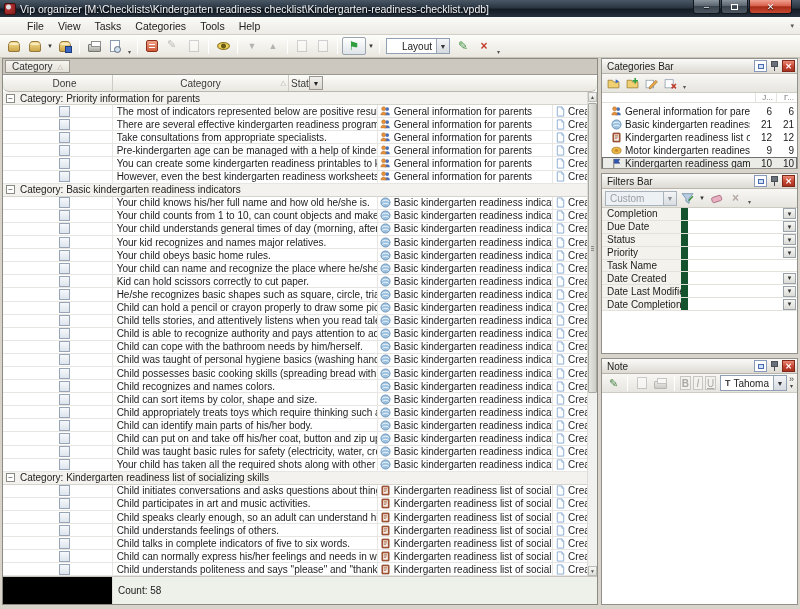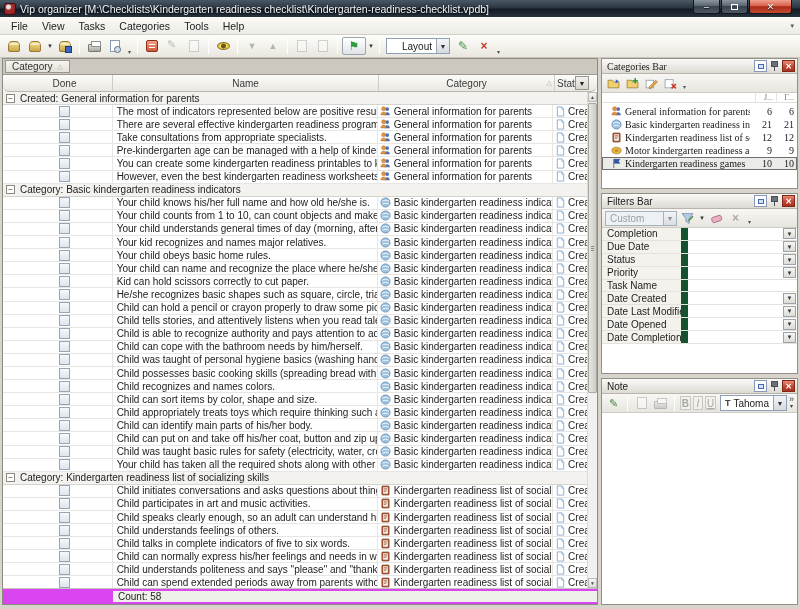--- a/index.html
+++ b/index.html
@@ -11,21 +11,21 @@
   .titlebar { height:17px; background:linear-gradient(#4a5866 0%, #2b3642 45%, #131b24 55%, #28323e 100%); display:flex; align-items:center; padding:0 4px; position:relative; }
   .app-icon { width:12px; height:12px; border-radius:2px; background:radial-gradient(circle at 35% 30%, #e0e0e0 0 2px, #b03030 3px, #701818 11px); border:1px solid #401010; margin-right:4px; flex:0 0 auto; }
   .title-text { color:#f2f5f9; font-size:10.5px; text-shadow:0 1px 2px #000; white-space:nowrap; overflow:hidden; flex:1; }
   .winbtns { position:absolute; right:8px; top:0; display:flex; }
   .wbtn { height:14px; border:1px solid #10161c; border-top:none; display:flex; align-items:center; justify-content:center; color:#fff; font-size:9px; border-radius:0 0 3px 3px; margin-left:1px; background:linear-gradient(#8b959e, #5a6570 45%, #39434d 50%, #4d5863); text-shadow:0 1px 1px #000; }
   .wbtn.min, .wbtn.max { width:27px; }
   .wbtn.close { width:43px; background:linear-gradient(#f0a090, #d8604c 45%, #a62b18 52%, #c84a32); }
   .wbtn .boxglyph { width:7px; height:6px; border:1px solid #fff; display:inline-block; }
 
   
-  .menubar { height:18px; background:linear-gradient(#fafaf7,#ecebe5); border-bottom:1px solid #d2cfc6; display:flex; align-items:center; padding:0 4px; position:relative; }
+  .menubar { height:18px; background:linear-gradient(#fafaf7,#ecebe5); border-bottom:1px solid #d2cfc6; display:flex; align-items:center; padding:0 20px; position:relative; }
   .menu-item { padding:2px 7px; color:#222; font-size:10.5px; }
   .menu-overflow { position:absolute; right:6px; color:#555; font-size:7px; }
 
   
   .toolbar { height:23px; background:linear-gradient(#fdfdfb,#e9e7df); border-bottom:1px solid #c8c5bb; display:flex; align-items:center; padding:0 4px; gap:1px; }
   .tbtn { width:20px; height:20px; display:flex; align-items:center; justify-content:center; border-radius:2px; flex:0 0 auto; }
   .tbtn.disabled { opacity:.4; filter:grayscale(.9); }
   .tsep { width:1px; height:15px; background:#bdbab0; border-right:1px solid #fff; margin:0 3px; flex:0 0 auto; }
   .tdd { font-size:7px; color:#333; width:8px; text-align:center; flex:0 0 auto; }
   .tdot { font-size:6px; color:#555; width:7px; text-align:center; align-self:flex-end; padding-bottom:2px; flex:0 0 auto; }
@@ -83,31 +83,31 @@
   .cb { width:11px; height:11px; border:1px solid #96a4b6; background:linear-gradient(#f6f9fc,#dde4ec); }
   .cicon { width:11px; height:11px; flex:0 0 auto; }
   .stxt, .ctxt { overflow:hidden; white-space:nowrap; }
 
   .vscroll { position:absolute; right:0; top:0; bottom:0; width:10px; background:#f1f2f0; border-left:1px solid #dddcd8; }
   .sarrow { position:absolute; left:0; right:0; height:10px; background:linear-gradient(#f6f6f4,#dededa); border:1px solid #bcbcb6; display:flex; align-items:center; justify-content:center; font-size:5px; color:#555; }
   .sarrow.up { top:0; } .sarrow.down { bottom:0; }
   .sthumb { position:absolute; left:0; width:9px; top:11px; height:290px; background:linear-gradient(90deg,#e6e6e2,#cdcdc7); border:1px solid #a8a8a0; border-radius:1px; }
   .sthumb::after { content:""; position:absolute; left:2px; right:2px; top:50%; height:1px; background:#8a8a82; box-shadow:0 -2px 0 #8a8a82, 0 2px 0 #8a8a82; }
 
-  .countrow { height:16px; display:flex; border-top:1px solid #c6c4bc; background:#d946ef;align-items:center; }
+  .countrow { height:28px; display:flex; border-top:1px solid #c6c4bc; background:#000000; }
   .countrow .blank { width:110px; border-right:1px solid #e0dfda; }
   .countrow .cband { flex:1; background:#eef0ea; display:flex; align-items:center; padding-left:5px; color:#222; }
 
   .vsplit { width:3px; flex:0 0 auto; }
 
   
   .side { flex:1; min-width:0; display:flex; flex-direction:column; }
   .hsplit { height:4px; flex:0 0 auto; }
   .panel { background:#fff; border:1px solid #92908a; display:flex; flex-direction:column; min-height:0; }
-  .panel.cat { height:131px; flex:0 0 auto;font-family:Liberation Serif, serif; }
+  .panel.cat { height:111px; flex:0 0 auto; }
   .panel.filt { height:181px; flex:0 0 auto; }
   .panel.note { flex:1; }
   .ptitle { height:15px; flex:0 0 auto; background:linear-gradient(#fbfaf8,#dddad3); border-bottom:1px solid #b8b5ae; display:flex; align-items:center; padding:0 2px 0 5px; color:#222; }
   .ptitle .pt { flex:1; overflow:hidden; white-space:nowrap; }
   .pbtn { width:13px; height:12px; display:flex; align-items:center; justify-content:center; margin-left:1px; flex:0 0 auto; }
   .pbtn.float { border:1px solid #8898b8; background:#fff; }
   .pbtn.float i { width:6px; height:5px; border:1px solid #4a6ab0; background:#cfe0f8; }
   .pbtn.pin { position:relative; }
   .pbtn.pin::before { content:""; width:5px; height:4px; background:#6a7078; border:1px solid #4a5058; position:absolute; top:1px; }
   .pbtn.pin::after { content:""; width:1px; height:5px; background:#4a5058; position:absolute; top:6px; }
@@ -298,38 +298,35 @@
         <span class="groupbtn">
           <span>Category</span>
           <span class="sort-tri">△</span>
         </span>
       </div>
       <div class="colheads">
         <span class="ch indent"></span>
         <span class="ch done">
             <span>Done</span>
           </span>
-        <span class="ch name">
-            <span>Name</span>
-          </span>
         <span class="ch cat">
             <span>Category</span>
             <span class="htri">△</span>
           </span>
         <span class="ch status">
             <span>Status</span>
             <span class="filterbtn">▼</span>
           </span>
         <span class="sbsp"></span>
       </div>
       <div class="gridbody">
         <div class="rowswrap">
             <div class="grow">
               <span class="collapse-box">−</span>
-              <span>Created: General information for parents</span>
+              <span>Category: Priority information for parents</span>
             </div>
             <div class="trow">
               <span class="td indent"></span>
               <span class="td done">
                 <span class="cb"></span>
               </span>
               <span class="td name">The most of indicators represented below are positive results of your continuous attentive care, parental love</span>
               <span class="td cat">
                 <svg width="11" height="11" class="cicon">
                   <use href="#sym-people"></use>
@@ -1155,25 +1152,20 @@
               <span class="flabel">Date Created</span>
               <span class="fval"></span>
               <span class="fdd">▼</span>
             </div>
             <div class="frow">
               <span class="flabel">Date Last Modified</span>
               <span class="fval"></span>
               <span class="fdd">▼</span>
             </div>
             <div class="frow">
-              <span class="flabel">Date Opened</span>
-              <span class="fval"></span>
-              <span class="fdd">▼</span>
-            </div>
-            <div class="frow">
               <span class="flabel">Date Completion</span>
               <span class="fval"></span>
               <span class="fdd">▼</span>
             </div>
           </div>
       </div>
 
       <div class="hsplit"></div>
 
       <div class="panel note">

